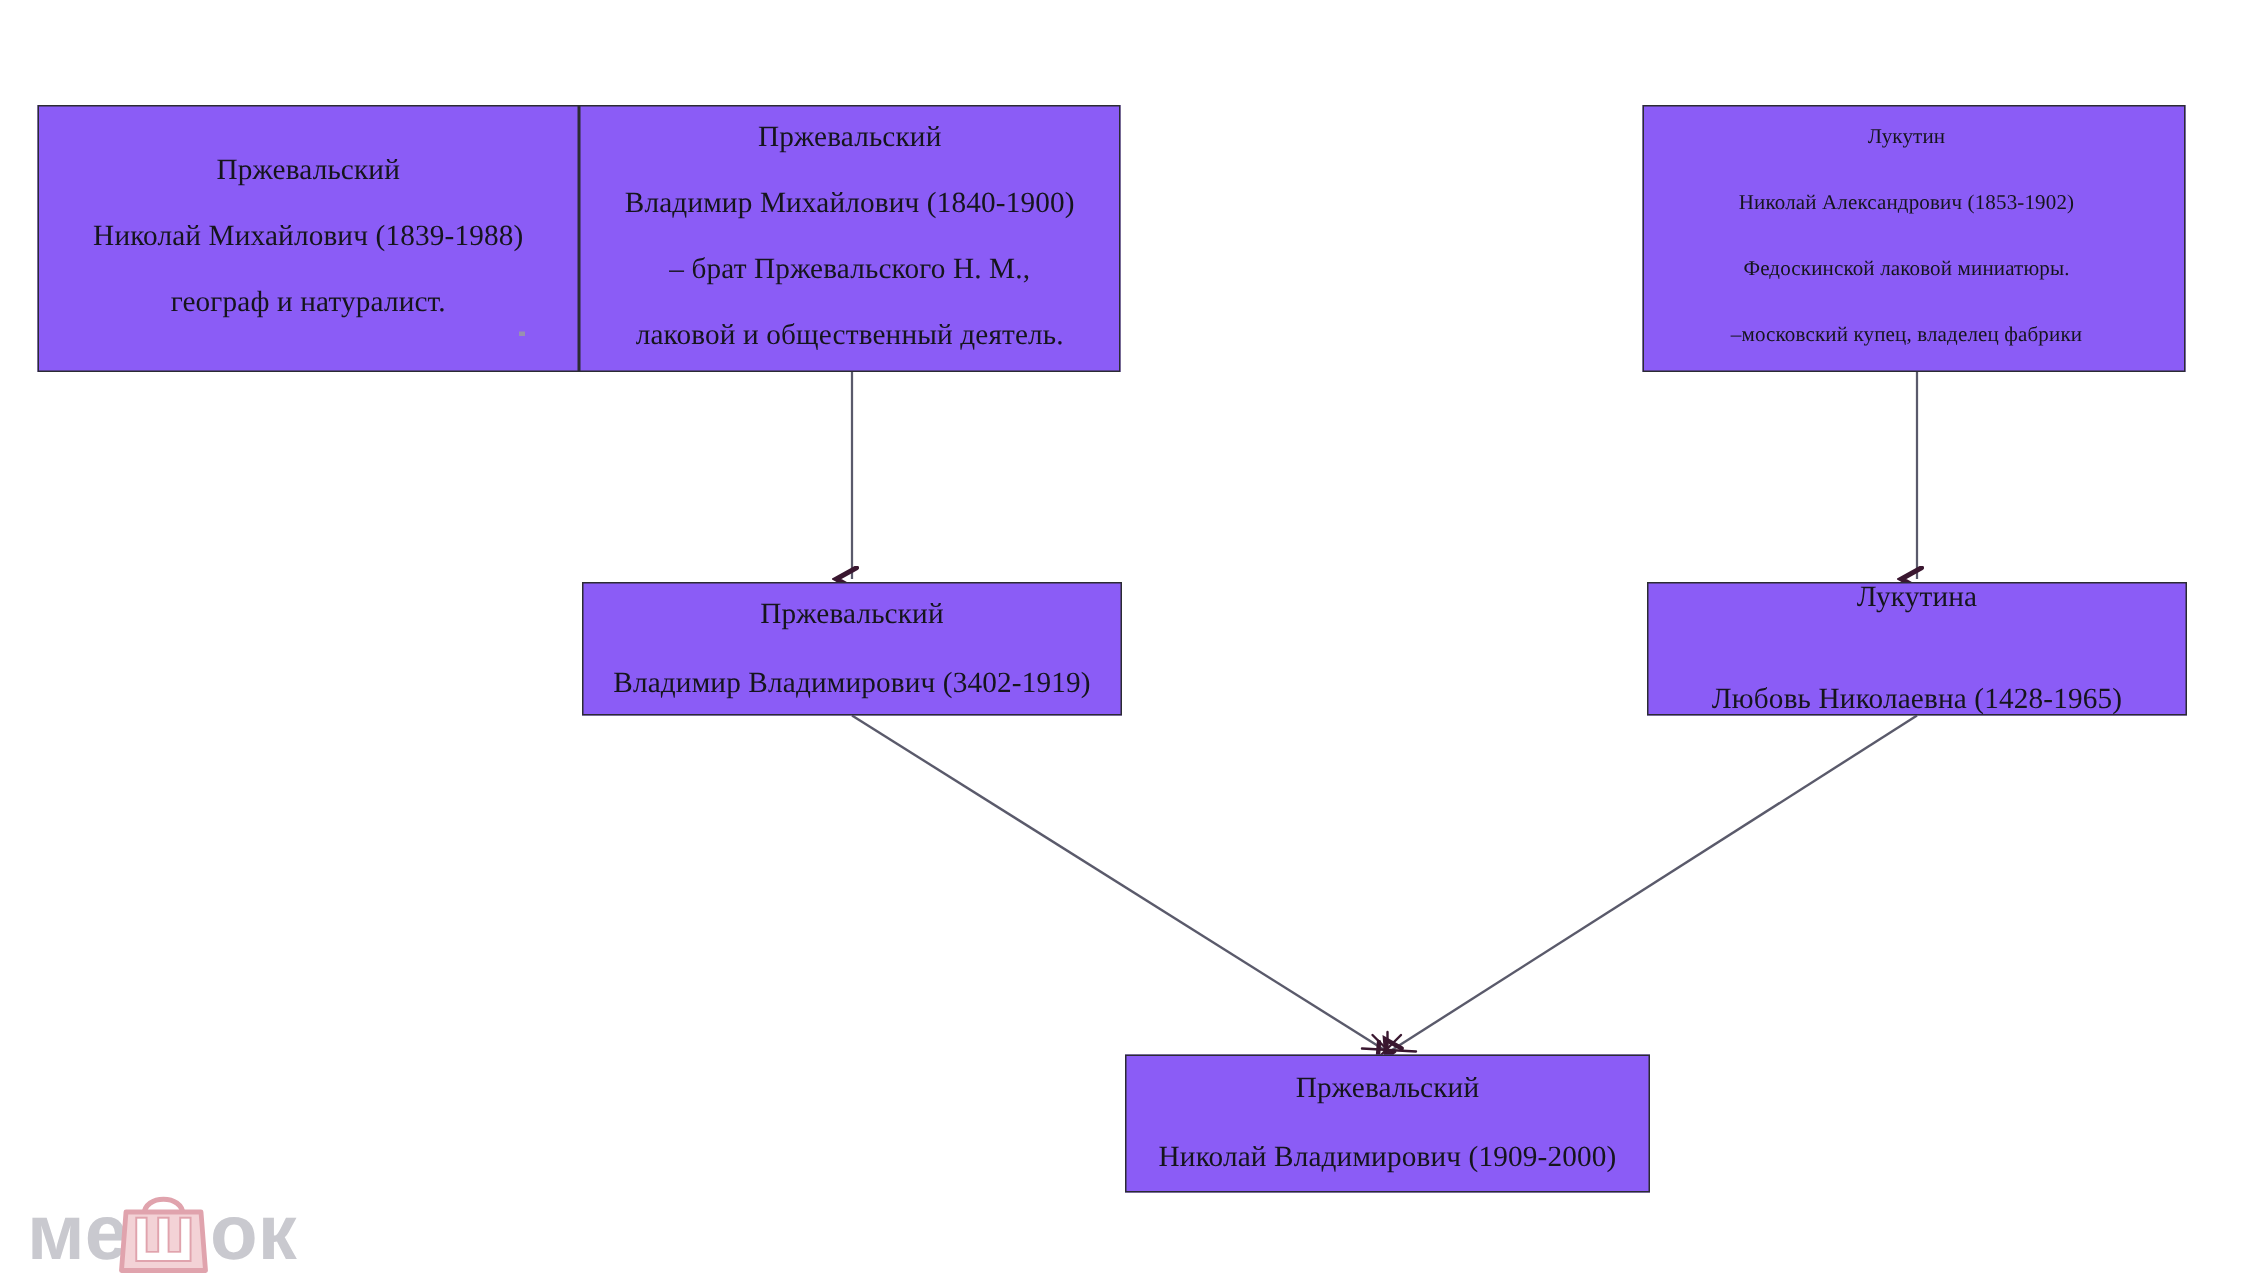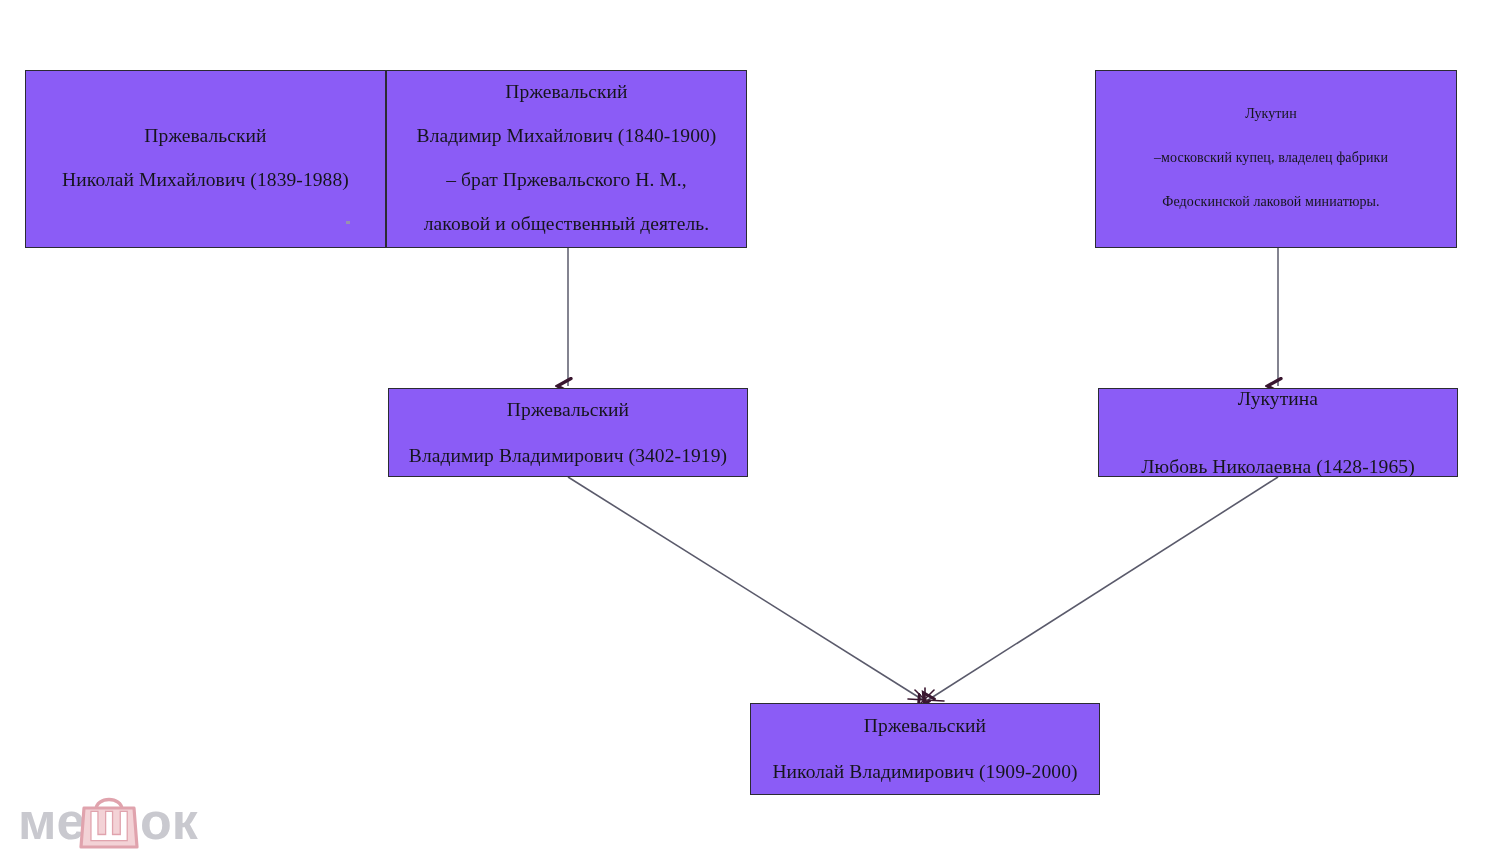--- a/index.html
+++ b/index.html
@@ -129,33 +129,35 @@
       <path d="M908,699 L944,701"></path>
       <path d="M915,690 L931,706"></path>
       <path d="M934,690 L918,706"></path>
       <path d="M925,688 L925,706"></path>
     </g>
   </svg>
 
   <div class="node node--top" id="node-nm">
     <span class="line">Пржевальский</span>
     <span class="line">Николай Михайлович (1839-1988)</span>
+    <span class="line">географ и натуралист.</span>
   </div>
 
   <div class="node node--top" id="node-vm">
     <span class="line">Пржевальский</span>
     <span class="line">Владимир Михайлович (1840-1900)</span>
     <span class="line">– брат Пржевальского Н. М.,</span>
     <span class="line">лаковой и общественный деятель.</span>
   </div>
 
   <div class="node node--top" id="node-lukutin">
     <span class="line">Лукутин</span>
+    <span class="line">Николай Александрович (1853-1902)</span>
+    <span class="line">Федоскинской лаковой миниатюры.</span>
     <span class="line">–московский купец, владелец фабрики</span>
-    <span class="line">Федоскинской лаковой миниатюры.</span>
   </div>
 
   <div class="node node--mid" id="node-vv">
     <span class="line">Пржевальский</span>
     <span class="line">Владимир Владимирович (3402-1919)</span>
   </div>
 
   <div class="node node--mid" id="node-ln">
     <span class="line">Лукутина</span>
     <span class="line">Любовь Николаевна (1428-1965)</span>

